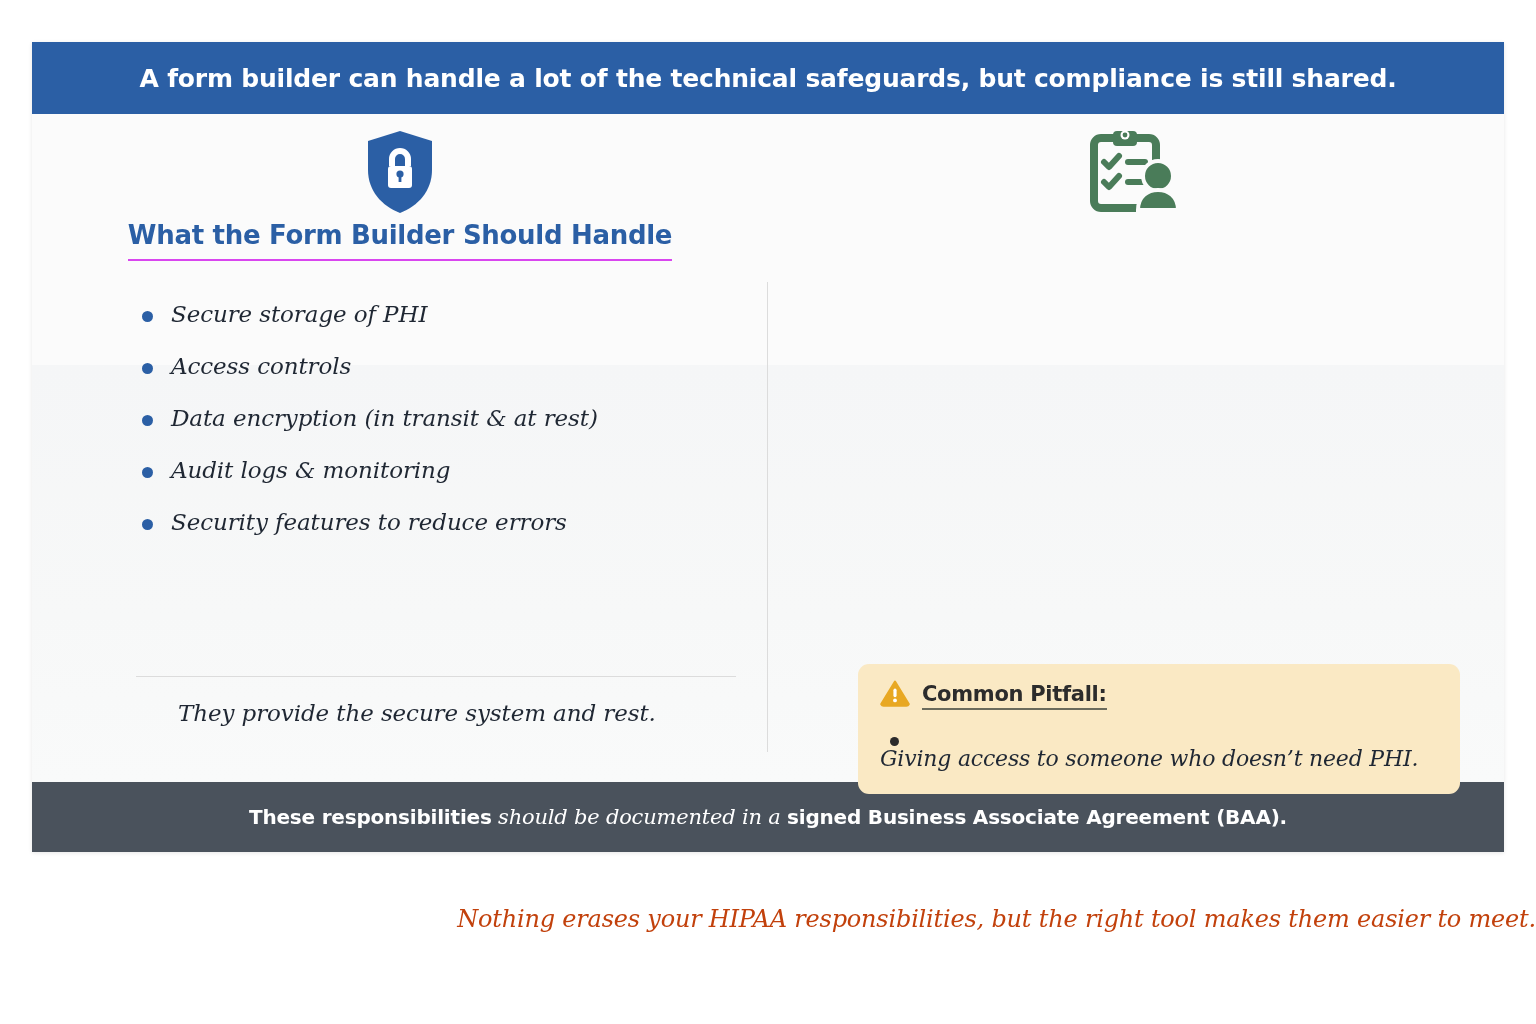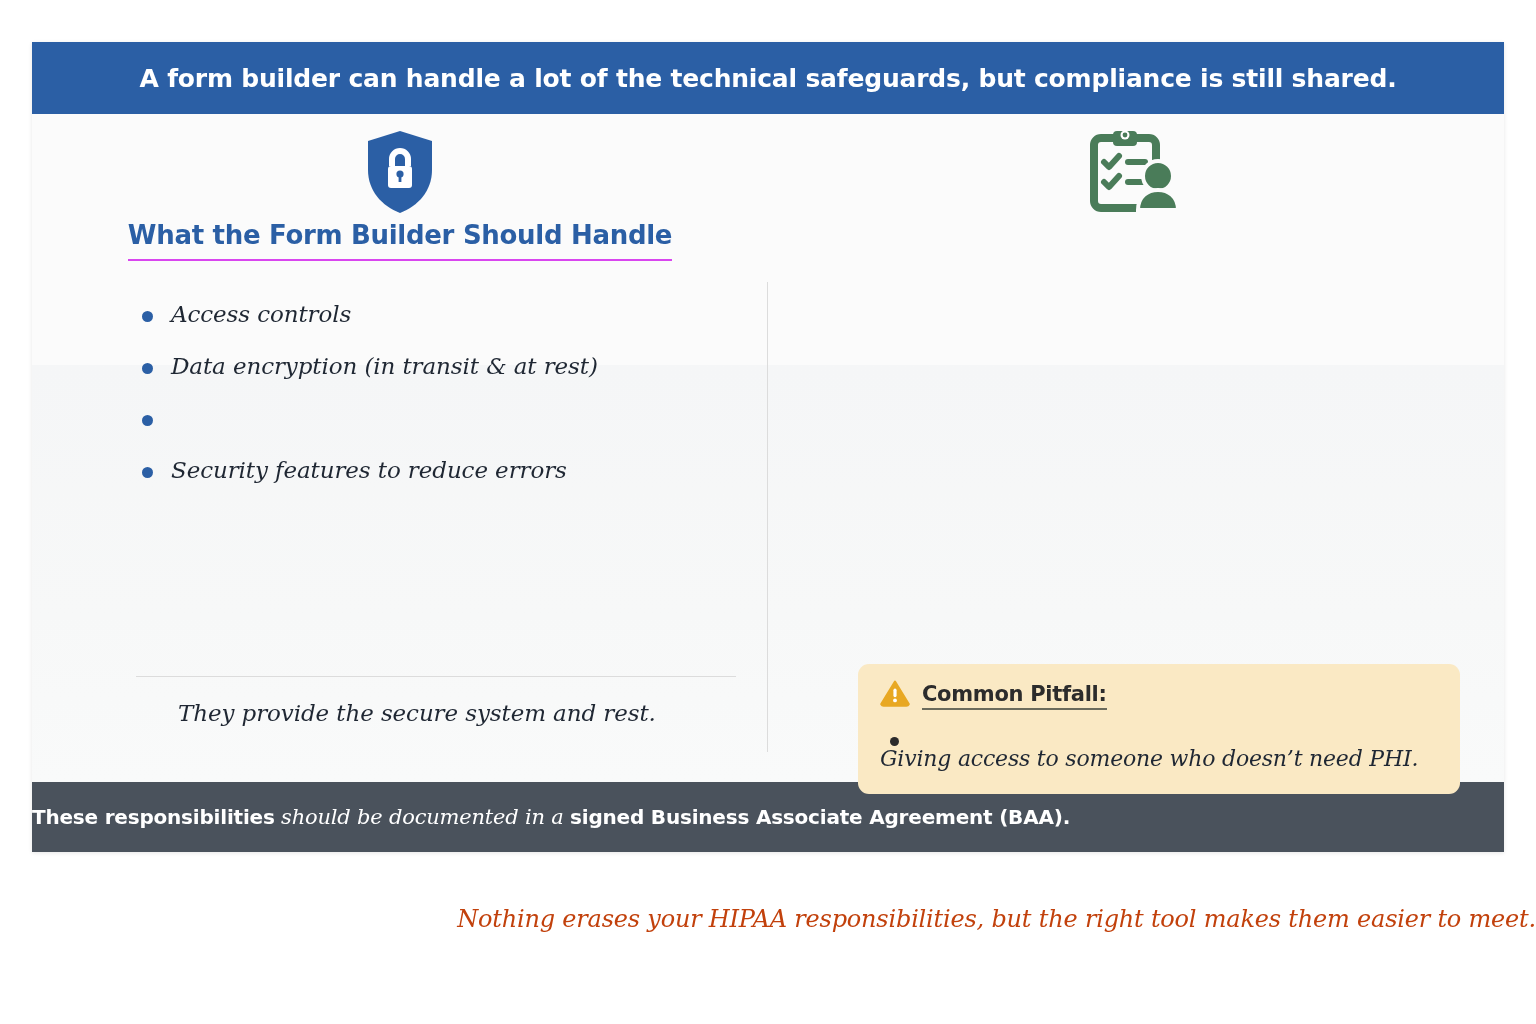--- a/index.html
+++ b/index.html
@@ -241,20 +241,21 @@
   
   .footer-bar {
     position: absolute;
     left: 0;
     top: 740px;
     width: 1472px;
     height: 70px;
     background: #4A525C;
     display: flex;
     align-items: center;
+    justify-content: center;
   }
   .footer-text {
     color: #ffffff;
     font-family: "DejaVu Serif", serif;
     font-style: italic;
     font-size: 21px;
     text-align: center;
     letter-spacing: -0.2px;
     white-space: nowrap;
   }
@@ -306,28 +307,33 @@
           </svg>
         </div>
 
         <div class="col-heading heading-left">
           <span class="col-heading-text">What the Form Builder Should Handle</span>
         </div>
 
         <ul class="bullets left">
           <li class="bullet-item">
             <span class="bullet-dot"></span>
+            <span class="bullet-label">Secure storage of PHI</span>
+          </li>
+          <li class="bullet-item">
+            <span class="bullet-dot"></span>
             <span class="bullet-label">Access controls</span>
           </li>
           <li class="bullet-item">
             <span class="bullet-dot"></span>
             <span class="bullet-label">Data encryption (in transit &amp; at rest)</span>
           </li>
           <li class="bullet-item">
             <span class="bullet-dot"></span>
+            <span class="bullet-label">Audit logs &amp; monitoring</span>
           </li>
           <li class="bullet-item">
             <span class="bullet-dot"></span>
             <span class="bullet-label">Security features to reduce errors</span>
           </li>
         </ul>
 
         <div class="footnote-rule"></div>
         <div class="footnote">They provide the secure system and rest.</div>
 

